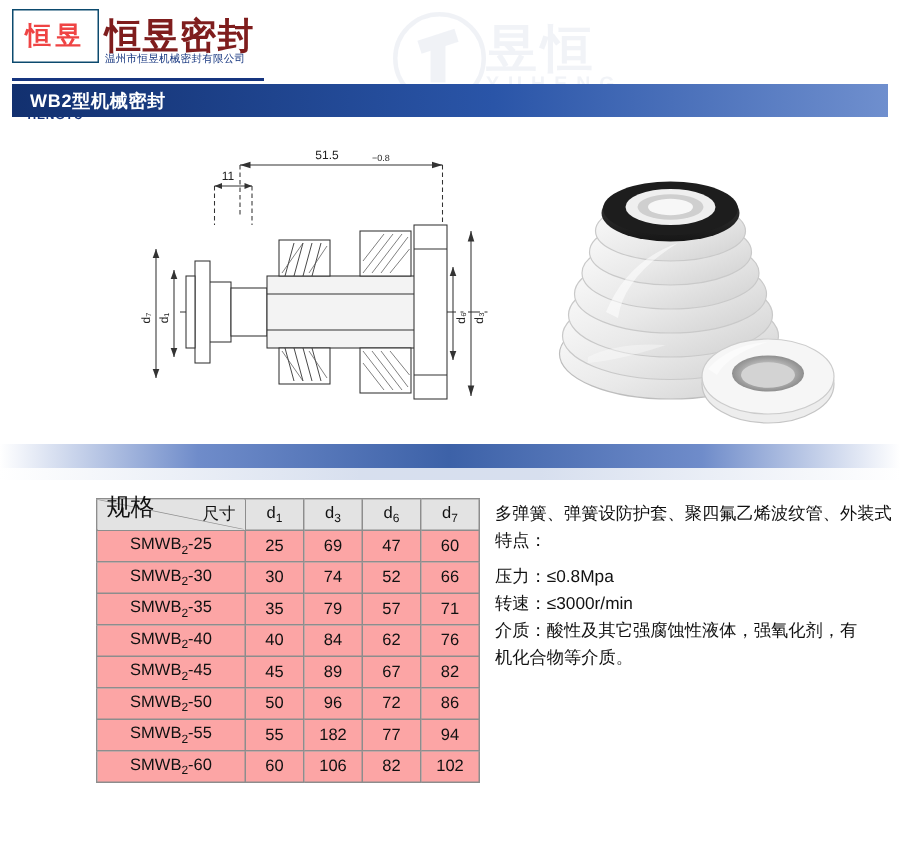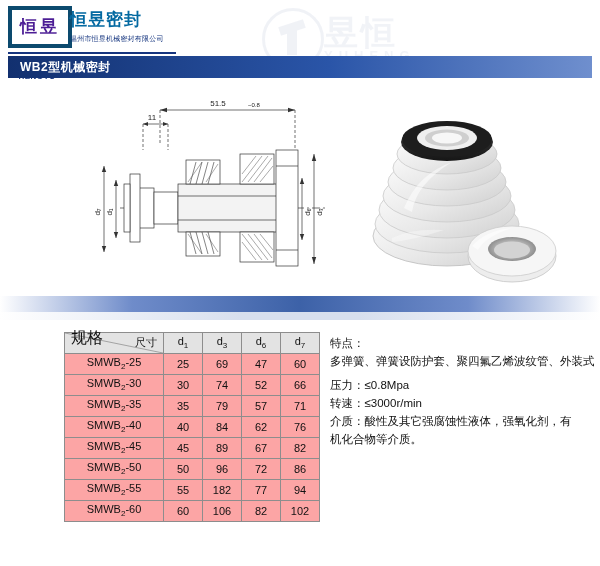--- a/index.html
+++ b/index.html
@@ -28,22 +28,22 @@
     top: 6px;
     width: 170px;
     height: 44px;
   }
   .logo-mark {
     position: absolute;
     left: 0;
     top: 0;
     width: 56px;
     height: 34px;
-    border: 4px solid #0c4a6e;
-    color: #4c1d95;
+    border: 1px solid #0c4a6e;
+    color: #ef4444;
     font-size: 17px;
     line-height: 34px;
     text-align: center;
     letter-spacing: 3px;
     font-weight: bold;
     background: #fff;
   }
   .logo-hy {
     position: absolute;
     left: 1px;
@@ -53,23 +53,23 @@
     font-size: 8px;
     color: #16357f;
     letter-spacing: 0.5px;
     font-weight: bold;
     margin-top: 32px;
   }
   .logo-name {
     position: absolute;
     left: 62px;
     top: 2px;
-    font-size: 17px;
+    font-size: 24px;
     font-weight: bold;
-    color: #0369a1;
+    color: #7f1d1d;
     letter-spacing: 1px;
   }
   .logo-sub {
     position: absolute;
     left: 62px;
     top: 28px;
     font-size: 7px;
     color: #15357f;
     letter-spacing: 0.2px;
   }
@@ -507,22 +507,22 @@
         <td>60</td>
         <td>106</td>
         <td>82</td>
         <td>102</td>
       </tr>
     </tbody>
   </table>
 
   <div class="features">
     <div class="blk">
+      <div class="blk-line">多弹簧、弹簧设防护套、聚四氟乙烯波纹管、外装式</div>
       <div class="blk-line">特点：</div>
-      <div class="blk-line">多弹簧、弹簧设防护套、聚四氟乙烯波纹管、外装式</div>
     </div>
     <div class="blk">
       <div class="blk-line">压力：≤0.8Mpa</div>
       <div class="blk-line">转速：≤3000r/min</div>
       <div class="wrap">介质：酸性及其它强腐蚀性液体，强氧化剂，有机化合物等介质。</div>
     </div>
   </div>
 
 </div>
 

